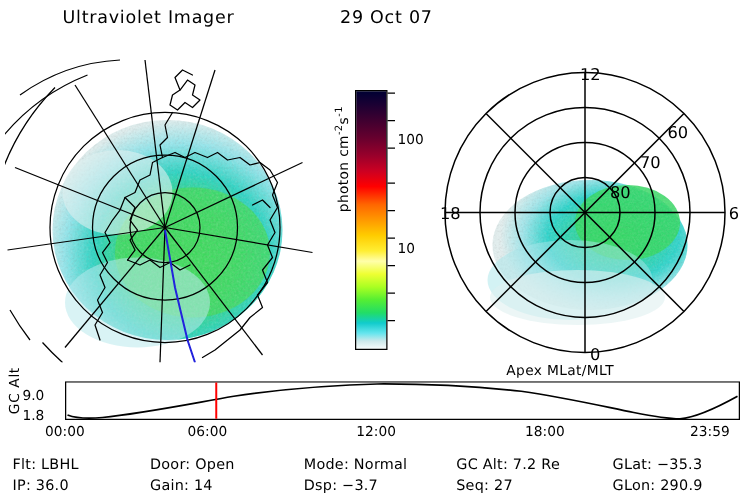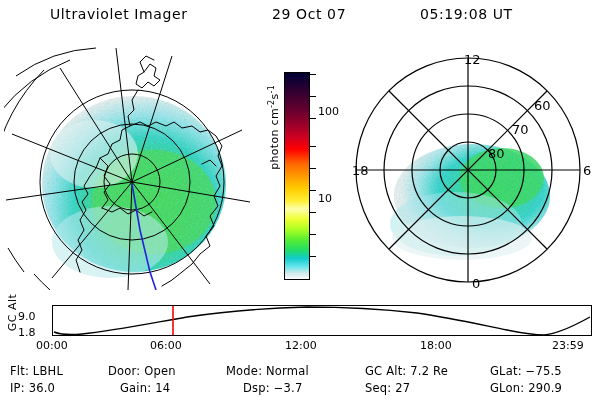--- a/index.html
+++ b/index.html
@@ -165,21 +165,20 @@
   }
   .srow0 { top: 4px; }
   .srow1 { top: 21px; }
 </style>
 </head>
 <body>
 
 <div id="header">
   <span id="hdr-title">Ultraviolet Imager</span>
   <span id="hdr-date">29 Oct 07</span>
-  <span id="hdr-time">05:19:08 UT</span>
 </div>
 
 <div id="plots">
 
   <div class="polar-wrap" id="geo-panel">
     <svg class="plot" width="248" height="256" viewBox="0 0 248 256">
       <defs>
         <clipPath id="geoDiskClip">
           <circle cx="128" cy="148" r="94"></circle>
         </clipPath>
@@ -331,20 +330,21 @@
   <div class="cb-tick" style="top:222px"></div>
 
   <div class="cb-lbl" style="top:72px">100</div>
   <div class="cb-lbl" style="top:159px">10</div>
 </div>
 
 <div id="orbit-section">
 
   <div id="orbit-ylabel">GC Alt</div>
 
+  <div class="orbit-title" id="orbit-title-right">Apex MLat/MLT</div>
 
   <div class="orbit-ytick" style="top:21px">9.0</div>
   <div class="orbit-ytick" style="top:37px">1.8</div>
 
   <div id="orbit-box">
     <svg width="540" height="31" viewBox="0 0 540 31">
       <rect x="0.5" y="0.5" width="539" height="30" fill="#ffffff" stroke="#000000" stroke-width="1"></rect>
       <path d="M 2 27 C 10 30 20 30 30 29 C 60 26 95 19 135 12 C 175 6 215 3 255 2
                C 295 2 330 4 365 8 C 400 13 430 20 455 25 C 470 28 482 30 492 30
                C 505 29 520 22 538 12" fill="none" stroke="#000000" stroke-width="1.4"></path>
@@ -354,23 +354,23 @@
 
   <div class="orbit-xtick" style="left:36px">00:00</div>
   <div class="orbit-xtick" style="left:150px">06:00</div>
   <div class="orbit-xtick" style="left:285px">12:00</div>
   <div class="orbit-xtick" style="left:420px">18:00</div>
   <div class="orbit-xtick" style="left:552px">23:59</div>
 </div>
 
 <div id="status">
   <div class="status-cell srow0" style="left:10px">Flt: LBHL</div>
-  <div class="status-cell srow0" style="left:108px">Door: Open</div>
-  <div class="status-cell srow0" style="left:226px">Mode: Normal</div>
+  <div class="status-cell srow0" style="left:120px">Door: Open</div>
+  <div class="status-cell srow0" style="left:243px">Mode: Normal</div>
   <div class="status-cell srow0" style="left:365px">GC Alt: 7.2 Re</div>
-  <div class="status-cell srow0" style="left:490px">GLat: −75.5</div>
+  <div class="status-cell srow0" style="left:490px">GLat: −35.3</div>
 
   <div class="status-cell srow1" style="left:10px">IP: 36.0</div>
   <div class="status-cell srow1" style="left:120px">Gain: 14</div>
   <div class="status-cell srow1" style="left:243px">Dsp:   −3.7</div>
   <div class="status-cell srow1" style="left:365px">Seq: 27</div>
   <div class="status-cell srow1" style="left:490px">GLon: 290.9</div>
 </div>
 
 </body></html>

